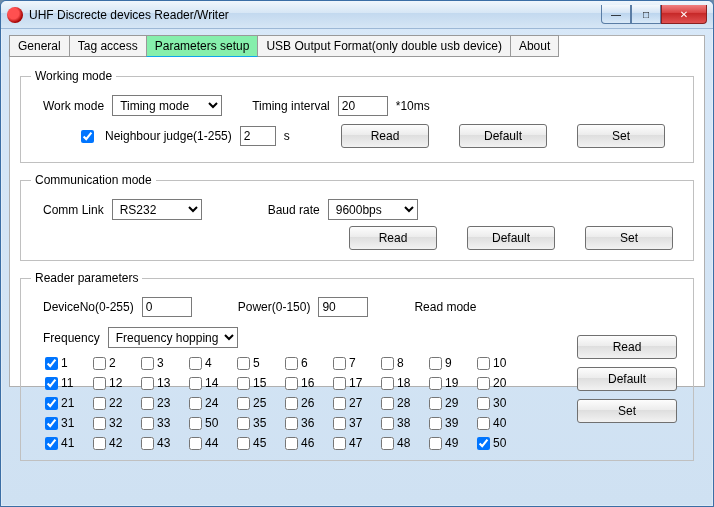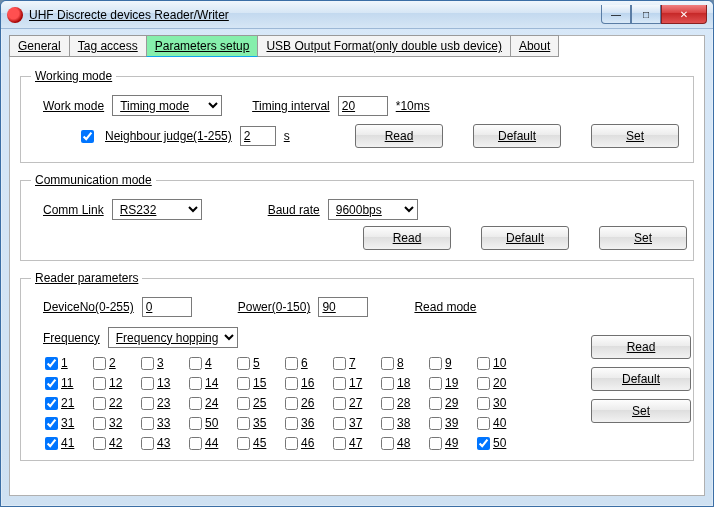--- a/index.html
+++ b/index.html
@@ -28,21 +28,21 @@
     align-items: center;
     padding: 0 6px;
     border-radius: 6px 6px 0 0;
     border-bottom: 1px solid #9db8d6;
   }
   .titlebar .icon {
     width: 16px; height: 16px; margin-right: 6px;
     background: radial-gradient(circle at 40% 40%, #ff5050 40%, #a00000 70%);
     border-radius: 50%;
   }
-  .titlebar .title { flex: 1; color: #000; text-decoration: underline; }
+  .titlebar .title { flex: 1; color: #000; }
   .winbtns { display: flex; gap: 0; }
   .winbtn {
     width: 30px; height: 19px;
     border: 1px solid #5a7da5;
     border-top: none;
     background: linear-gradient(to bottom, #f4f8fc, #d2e3f4 45%, #bcd5ee 46%, #d9e9f8);
     display: flex; align-items: center; justify-content: center;
     font-size: 10px;
   }
   .winbtn.close {
@@ -50,23 +50,22 @@
     border-color: #8a2020;
     color: #fff;
     width: 46px;
     border-radius: 0 0 4px 0;
   }
   .winbtn:first-child { border-radius: 0 0 0 4px; }
   .client {
     margin: 6px 8px;
     background: #fff;
     border: 1px solid #b0b0b0;
-    height: 461px;
+    height: 352px;
     position: relative;
-    text-decoration: underline;
   }
   .tabs {
     display: flex;
     margin-top: -1px;
     margin-left: -1px;
   }
   .tab {
     border: 1px solid #999;
     background: #f4f4f4;
     padding: 3px 8px;
@@ -79,21 +78,21 @@
     background: #86efac;
     border-bottom: 1px solid #0ea5e9;
     z-index: 2;
   }
   .panel {
     padding: 8px 10px;
   }
   fieldset {
     border: 1px solid #c0c0c0;
     margin: 4px 0 10px 0;
-    padding: 8px 2px 10px 10px;
+    padding: 8px 16px 10px 10px;
   }
   legend { font-size: 12px; padding: 0 4px; }
   .row {
     display: flex;
     align-items: center;
     gap: 8px;
     margin: 4px 12px;
   }
   .lbl { white-space: nowrap; }
   select, input[type=text] {

